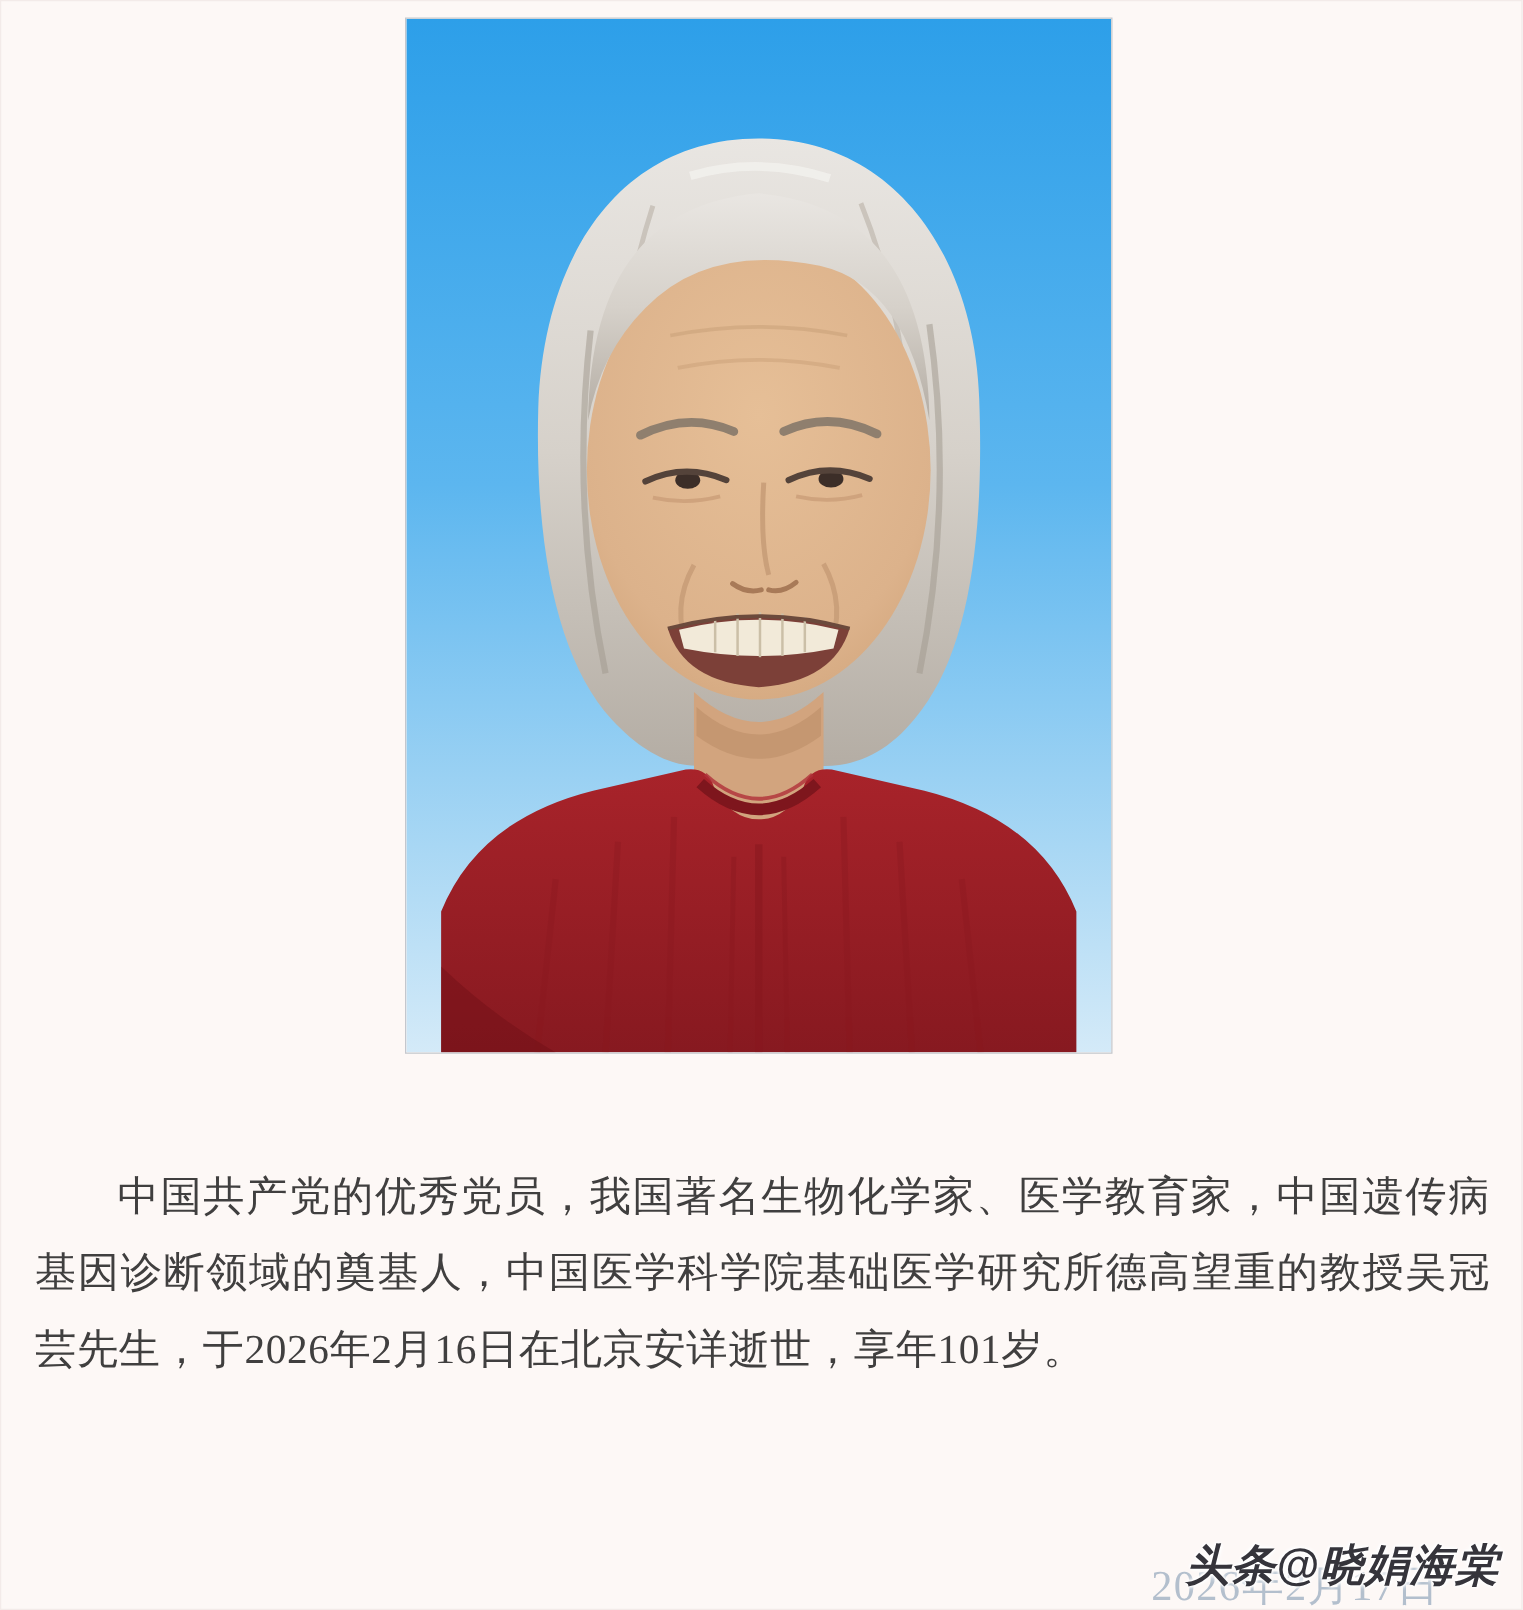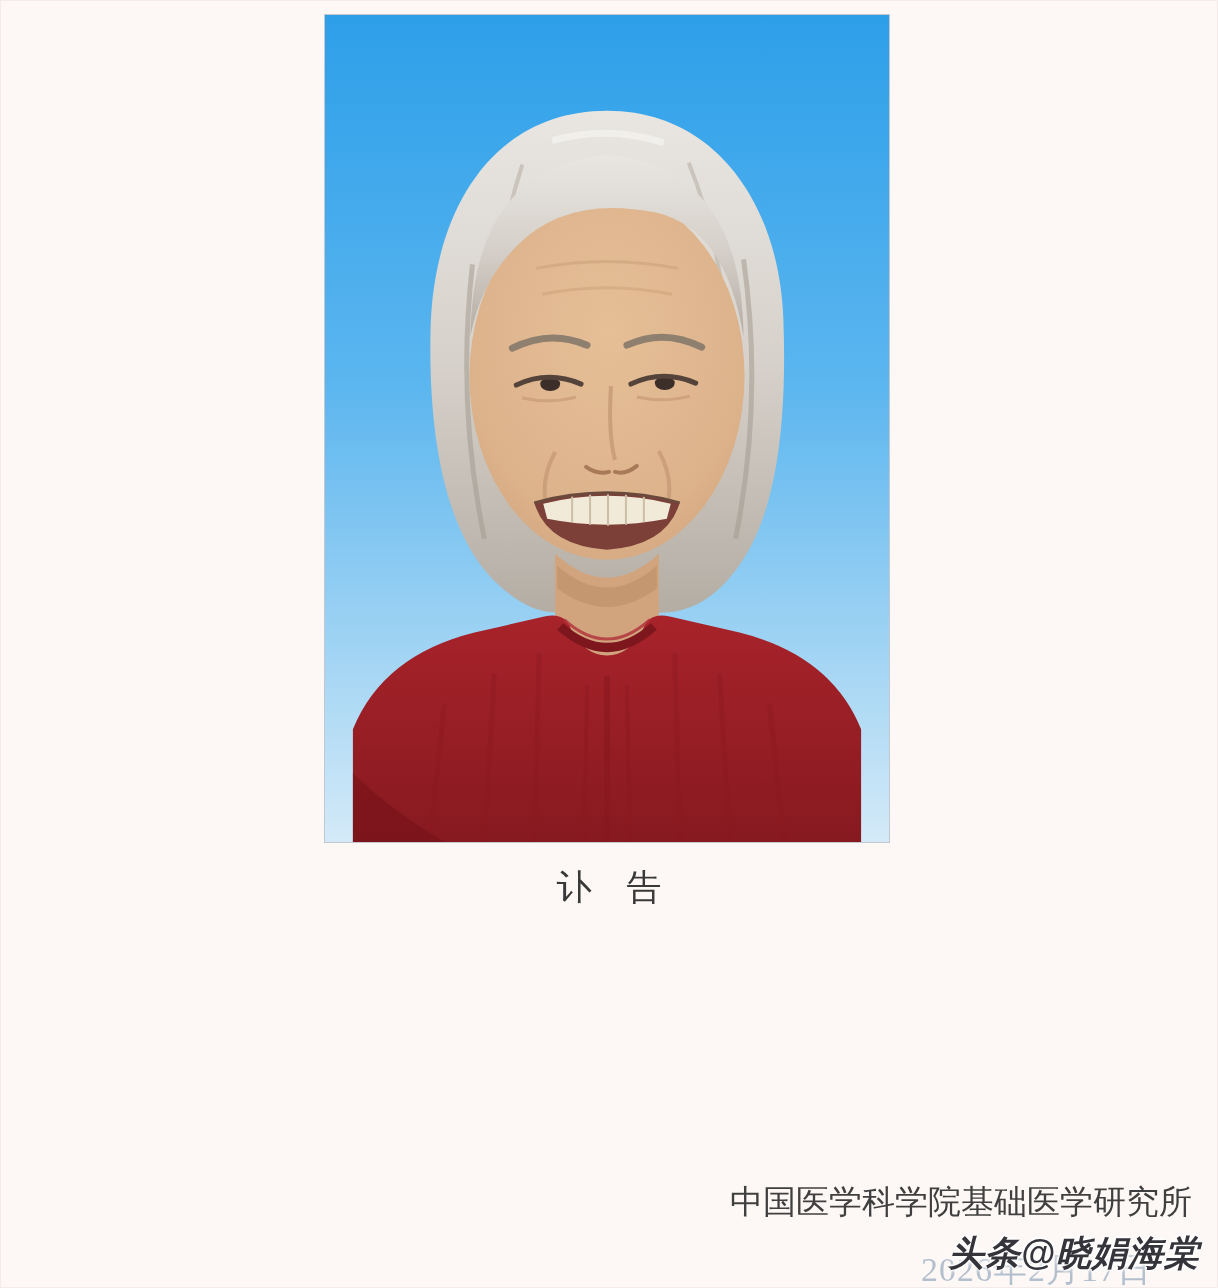--- a/index.html
+++ b/index.html
@@ -173,24 +173,23 @@
       <path d="M170 660 L 160 829" stroke="#8a181f" stroke-width="5" opacity="0.35"></path>
       <path d="M215 640 L 210 829" stroke="#8a181f" stroke-width="5" opacity="0.35"></path>
       <path d="M446 690 L 461 829" stroke="#8a181f" stroke-width="5" opacity="0.35"></path>
       <path d="M396 660 L 406 829" stroke="#8a181f" stroke-width="5" opacity="0.35"></path>
       <path d="M351 640 L 356 829" stroke="#8a181f" stroke-width="5" opacity="0.35"></path>
 
       <path d="M28 760 Q 70 800 120 829 L 28 829 Z" fill="#6e1016" opacity="0.45"></path>
     </svg>
   </div>
 
-  <div class="notice-title">讣　告</div>
 
   <div class="notice-body">
+    <p>中国共产党的优秀党员，我国著名生物化学家、医学教育家，中国遗传病基因诊断领域的奠基人，中国医学科学院基础医学研究所德高望重的教授吴冠芸先生，于2026年2月16日在北京安详逝世，享年101岁。</p>
   </div>
 
-  <div class="notice-signature">中国医学科学院基础医学研究所</div>
 
   <div class="notice-date">2026年2月17日</div>
 
   <div class="watermark">头条@晓娟海棠</div>
 
 </div>
 
 </body></html>

